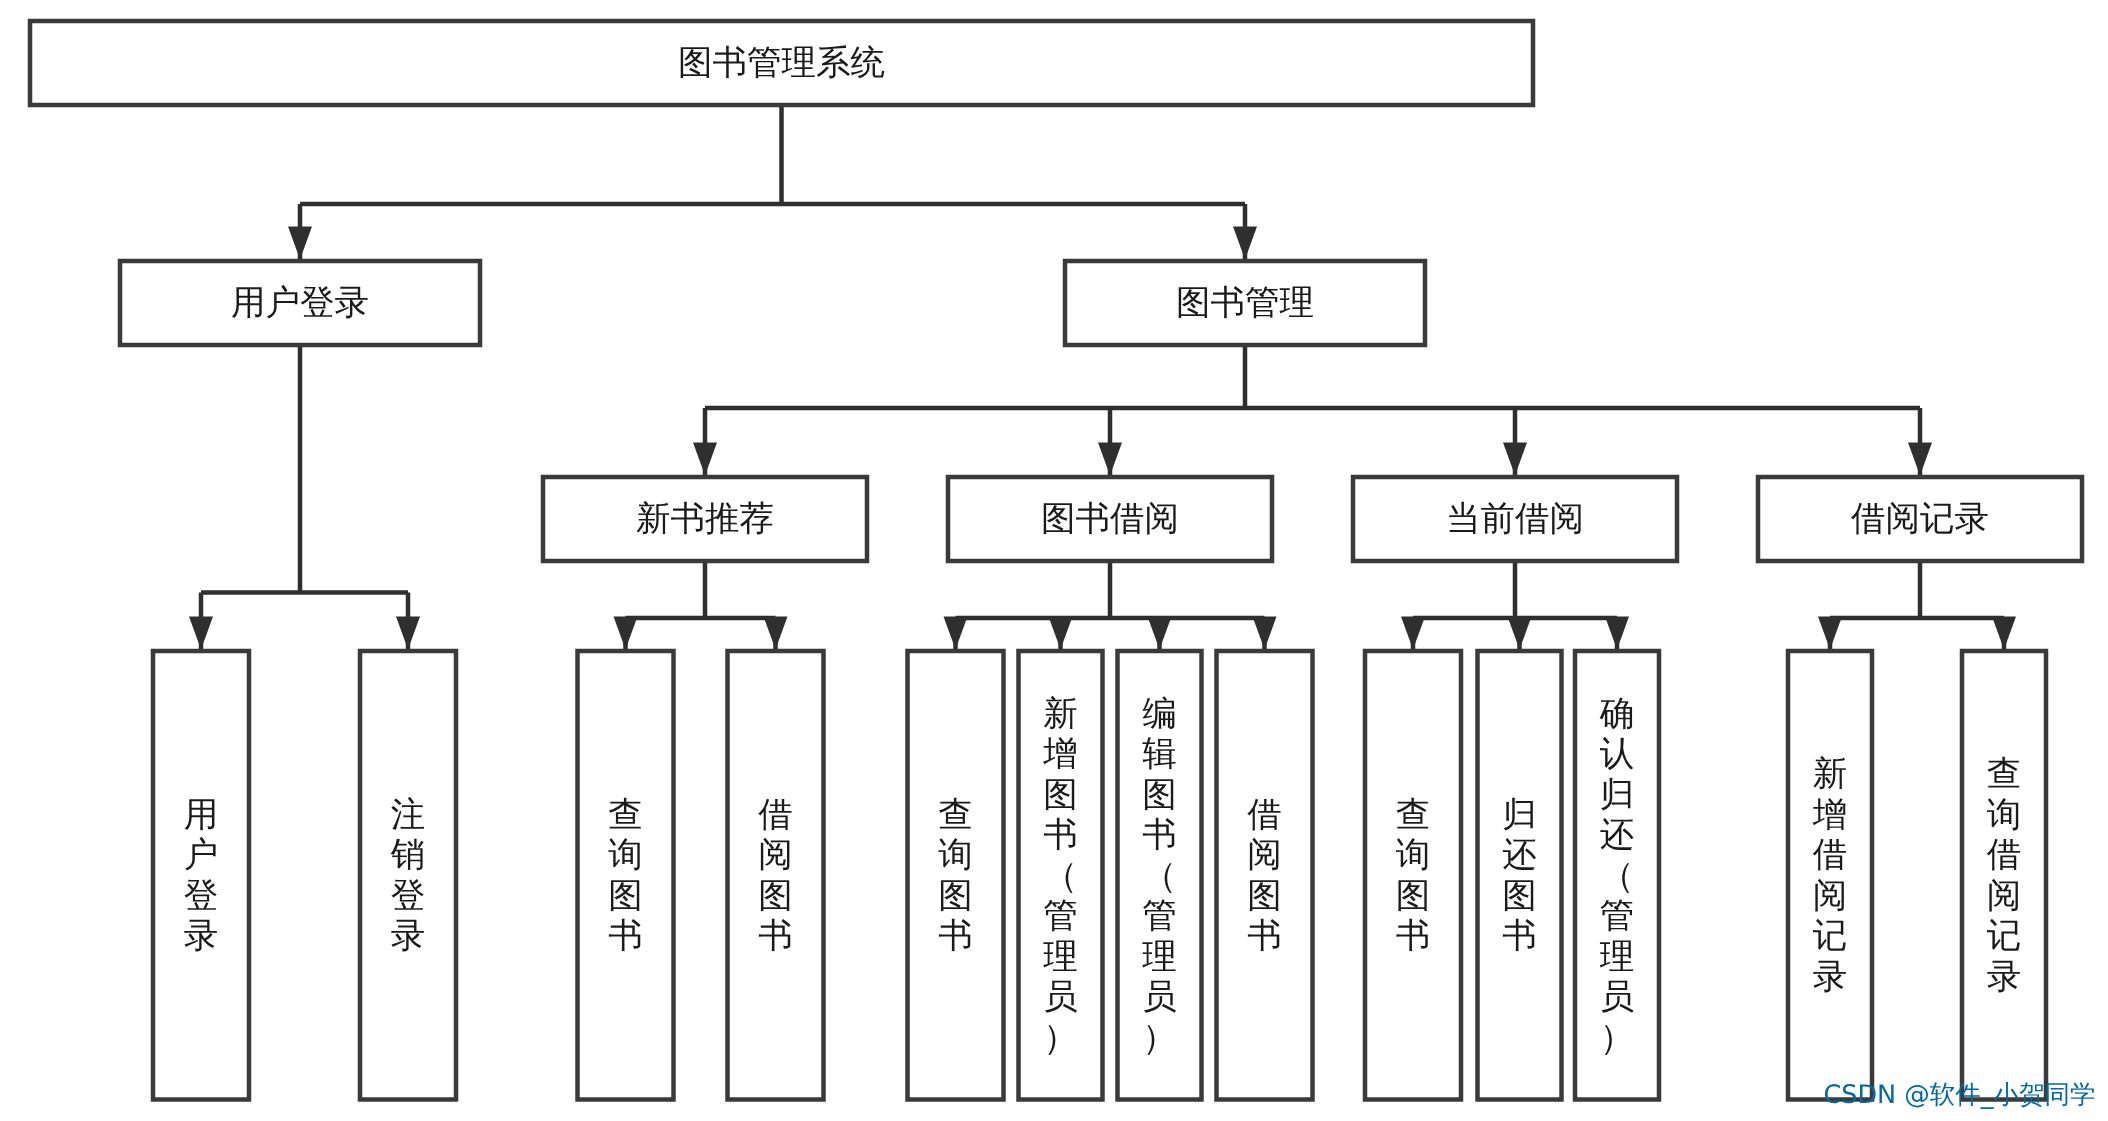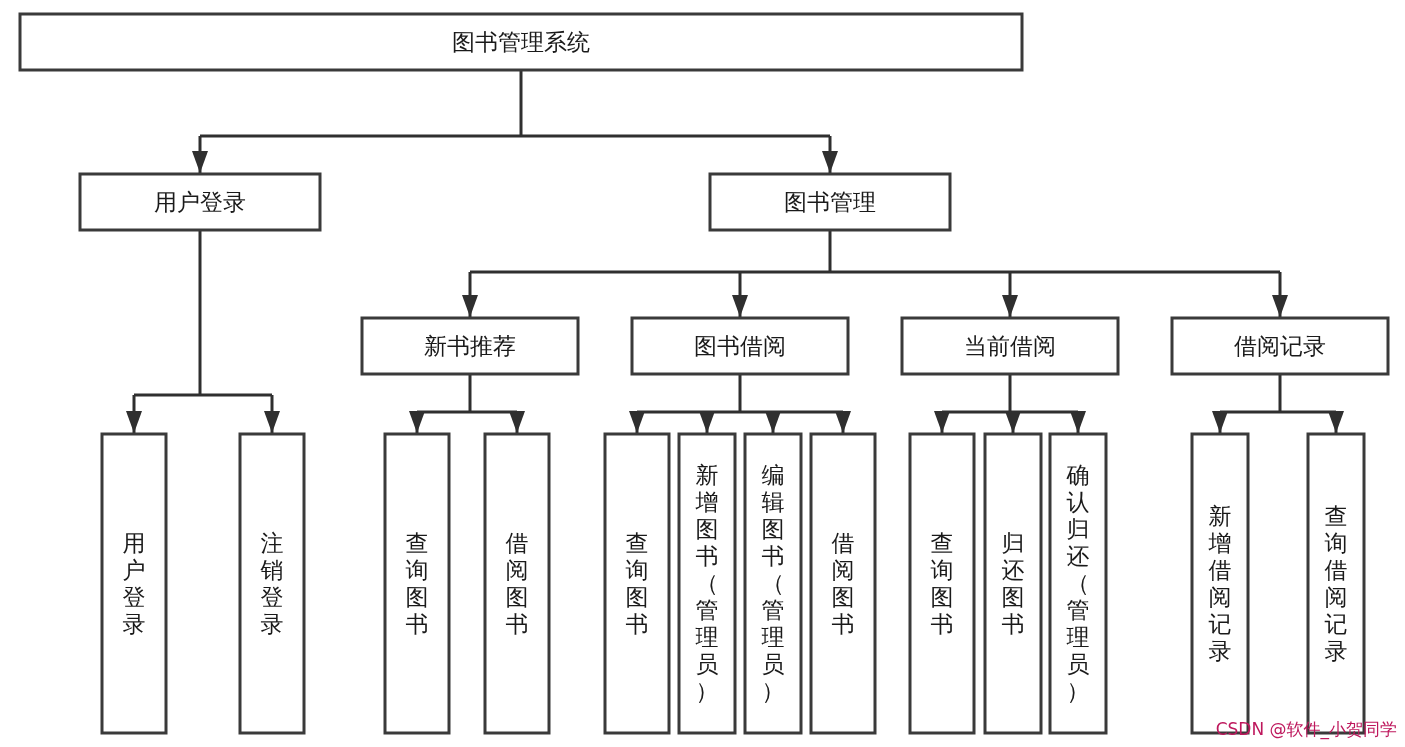--- a/index.html
+++ b/index.html
@@ -43,21 +43,21 @@
   .arrow-head {
     fill: #2f2f2f;
     stroke: none;
   }
   .watermark {
     position: absolute;
     right: 8px;
     bottom: 6px;
     font-family: "DejaVu Sans", "Liberation Sans", sans-serif;
     font-size: 17px;
-    color: #be185d;
+    color: #0369a1;
     white-space: nowrap;
     user-select: none;
   }
 </style>
 </head>
 <body>
 
 <svg id="diagram" viewBox="0 0 1405 747">
   <g id="connectors">
       <line x1="521" y1="70" x2="521" y2="136" class="connector"></line>

